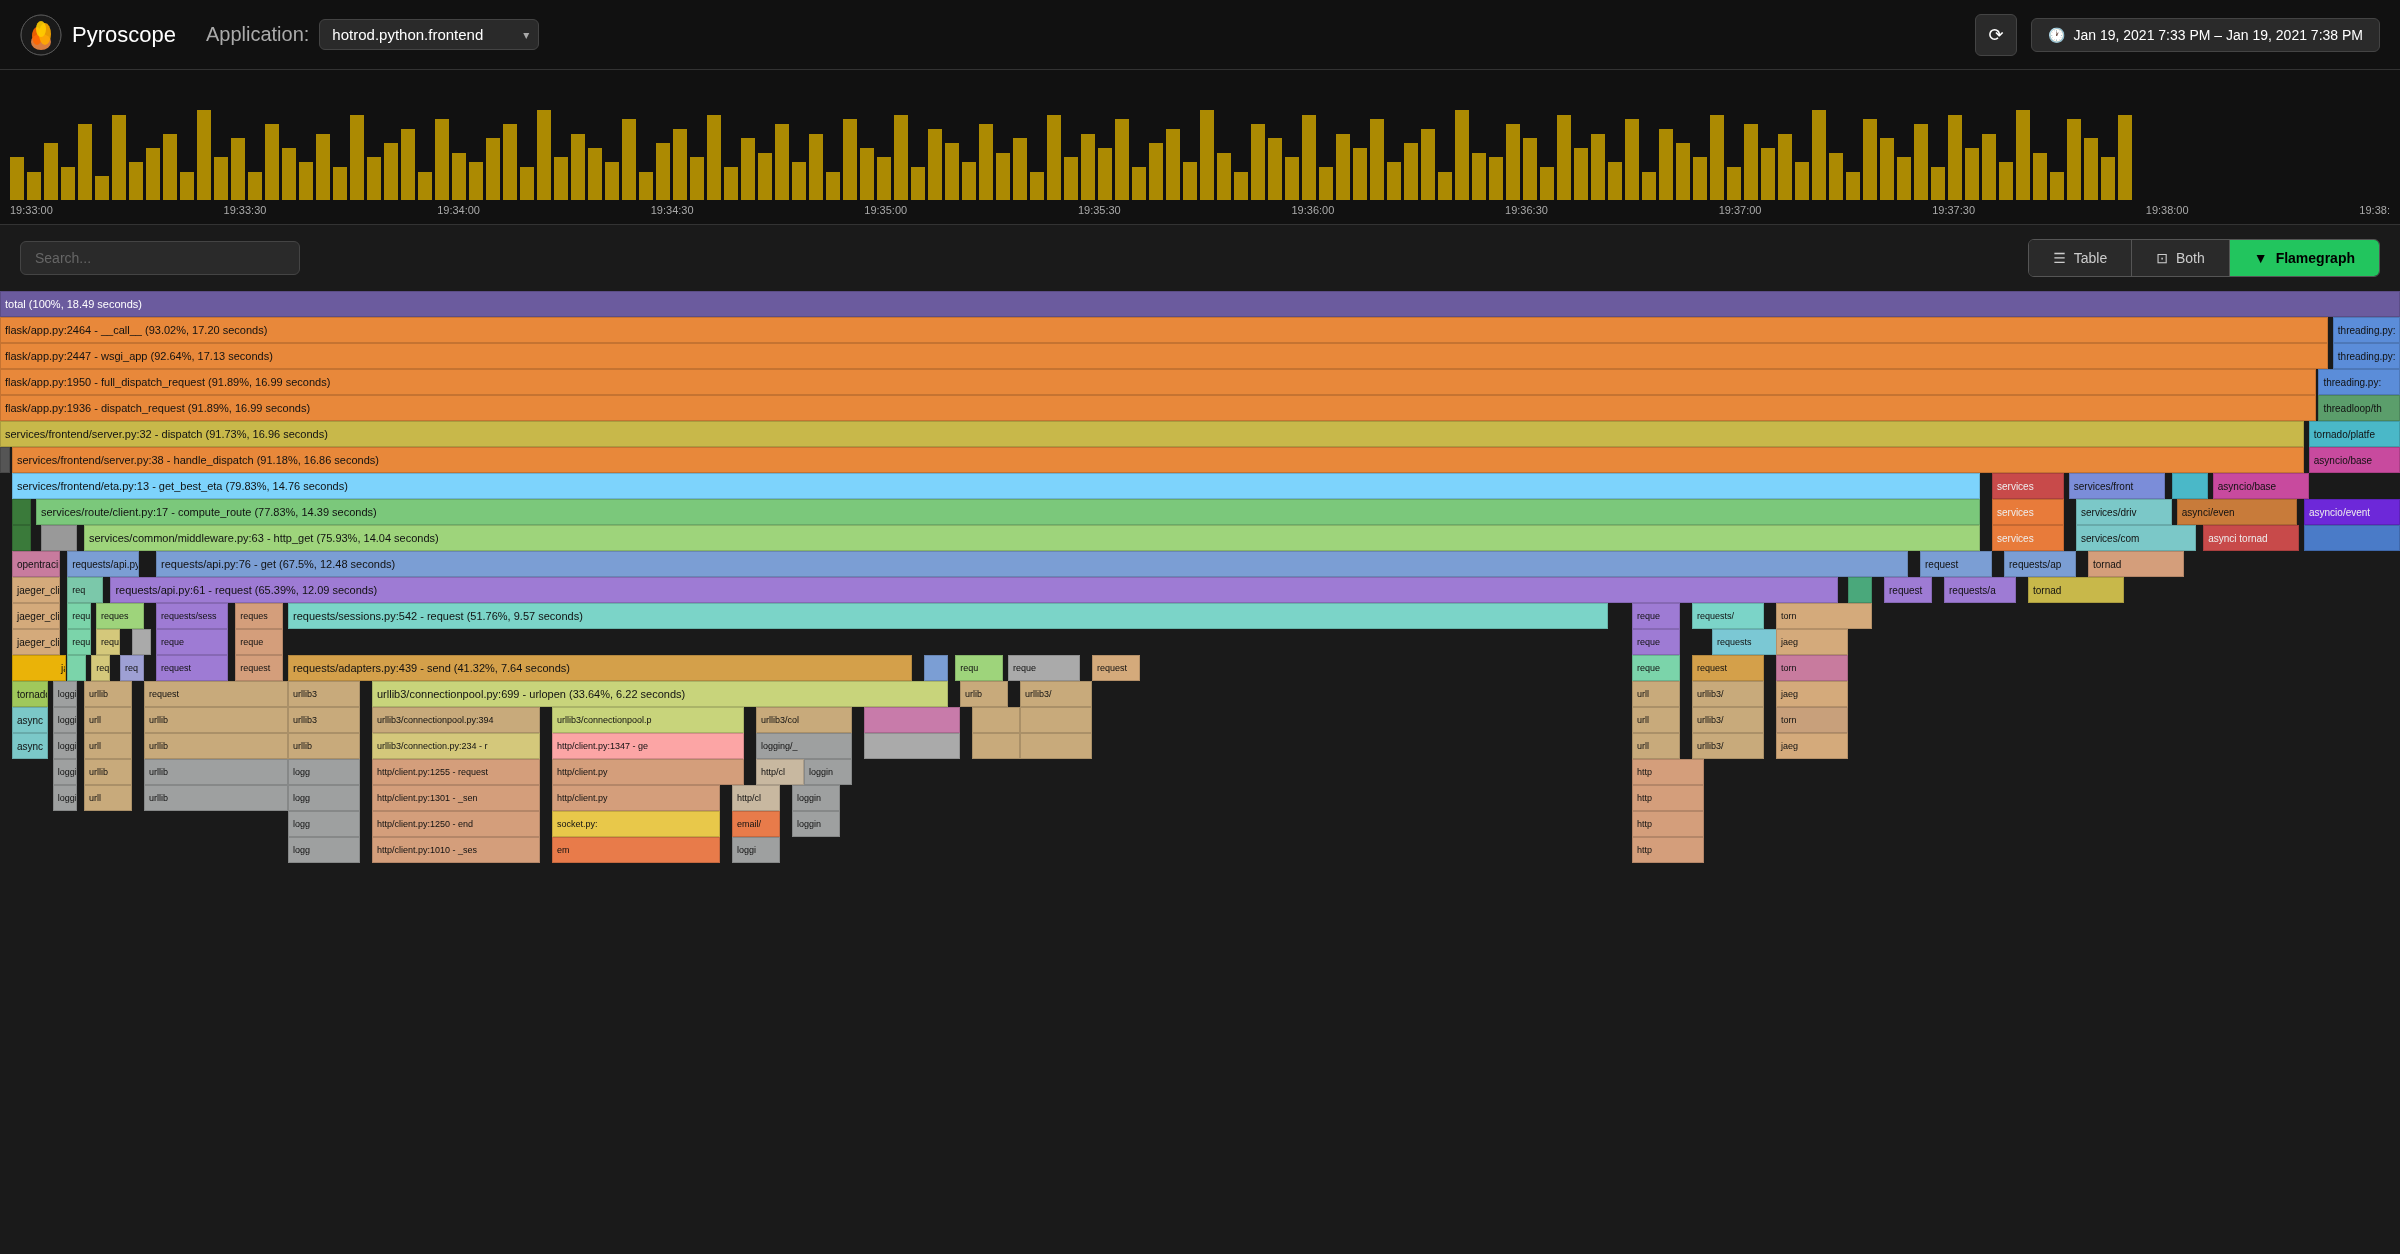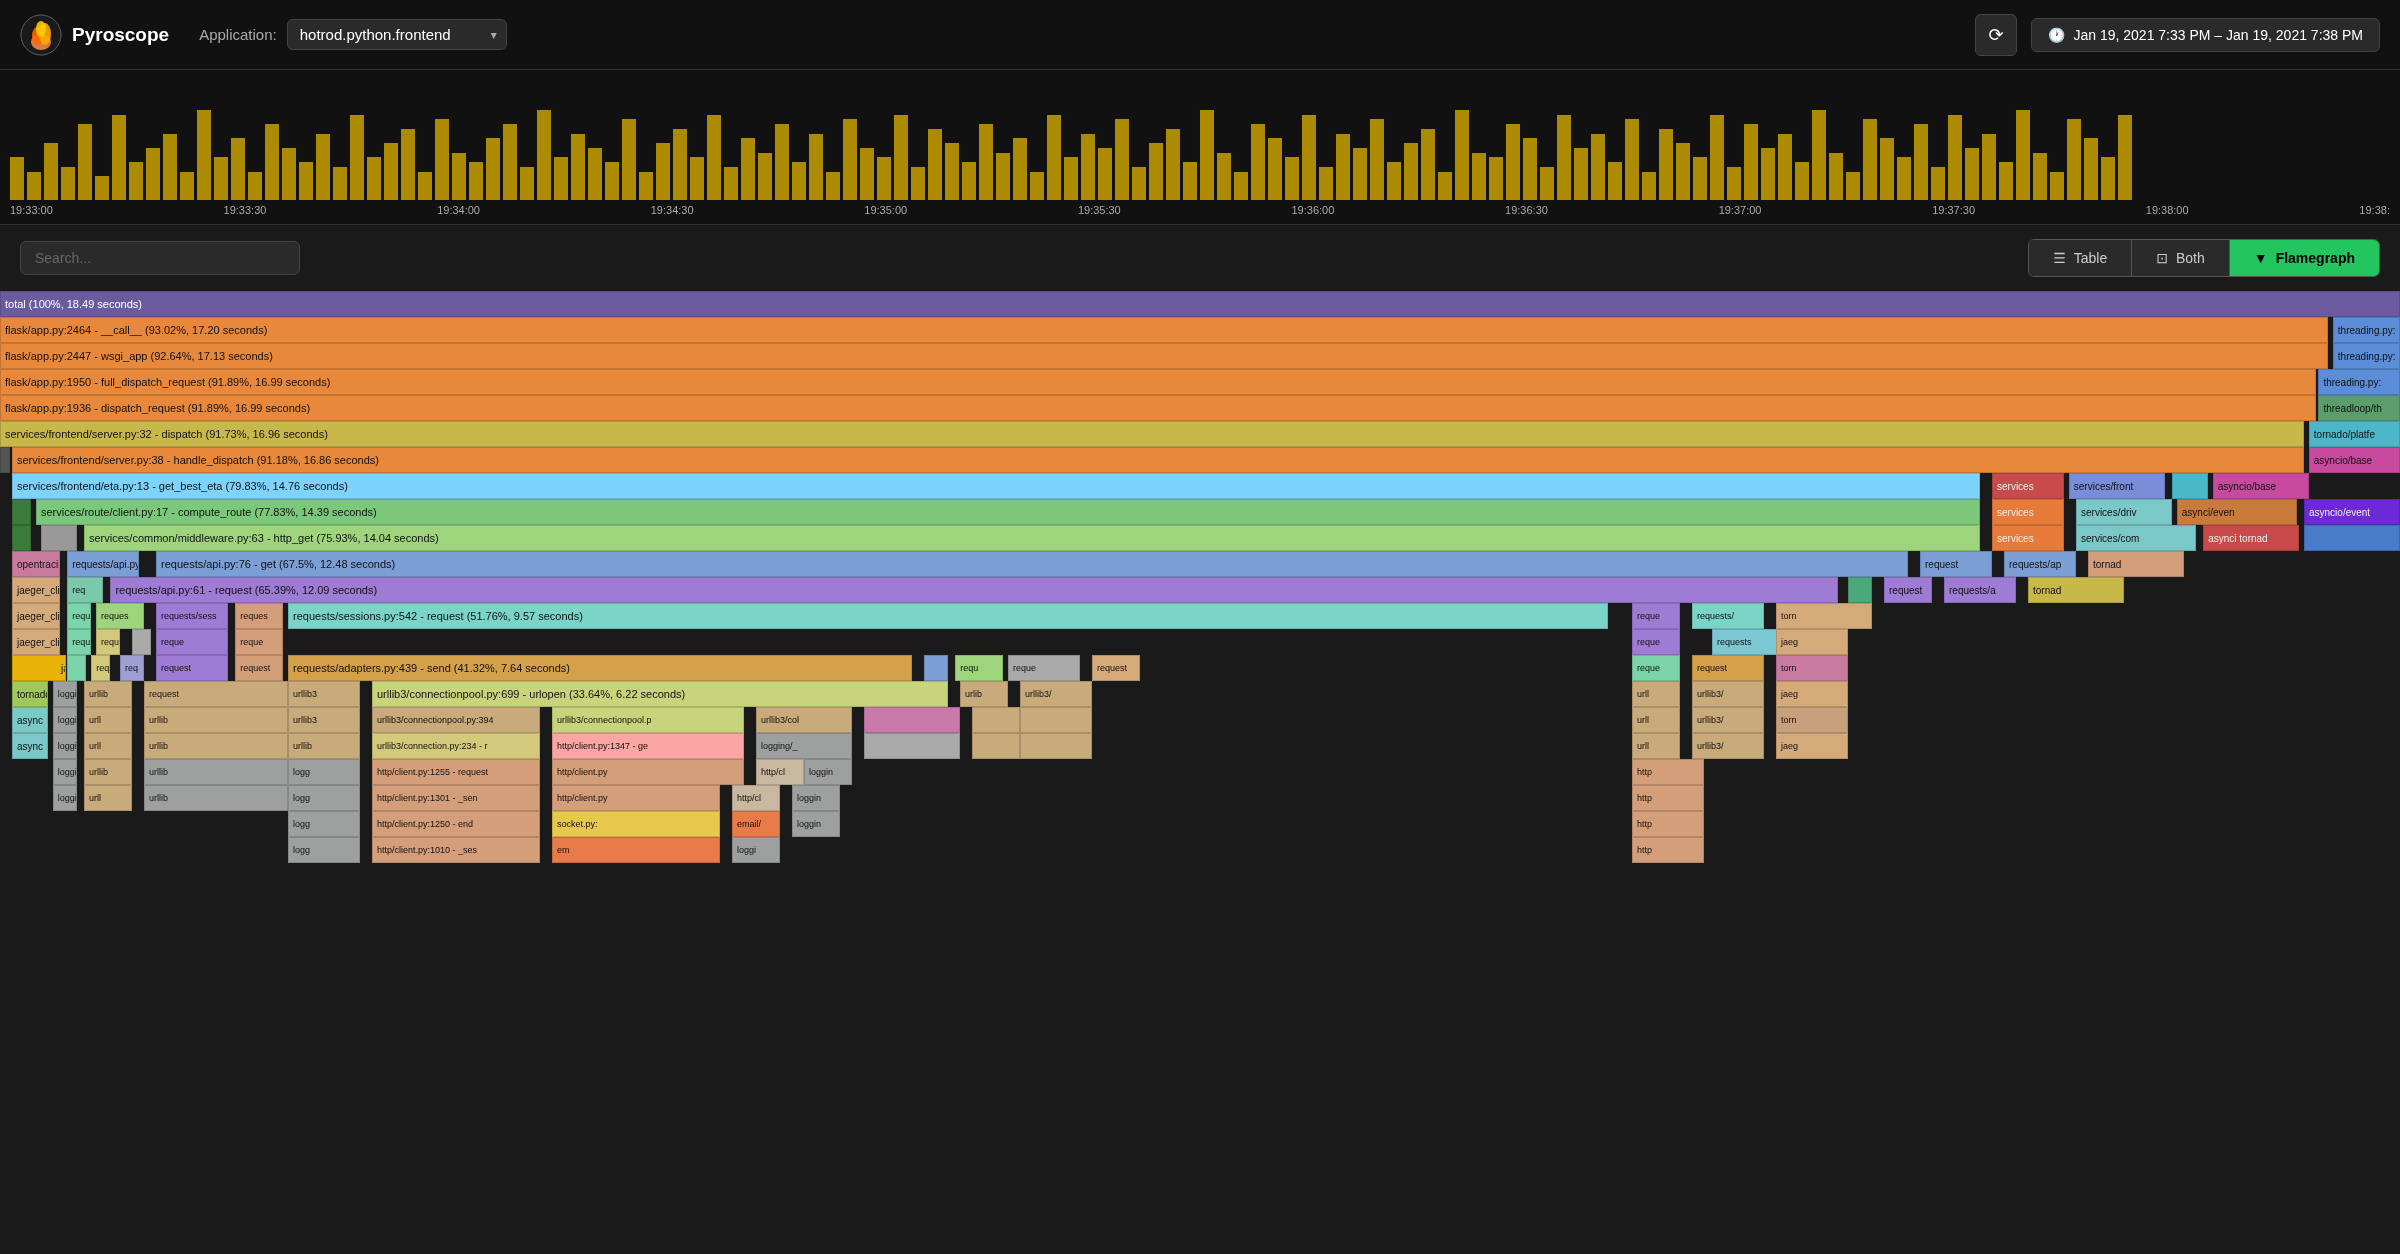--- a/index.html
+++ b/index.html
@@ -26,27 +26,27 @@
       display: flex;
       align-items: center;
       gap: 10px;
       margin-right: 30px;
     }
     #logo-icon {
       width: 42px;
       height: 42px;
     }
     #app-title {
-      font-size: 19px;
-      font-weight: 700;
+      font-size: 22px;
+      font-weight: 400;
       color: #fff;
     }
     #app-label {
       color: #aaa;
-      font-size: 15px;
+      font-size: 20px;
       margin-right: 10px;
     }
     #app-selector {
       background: #2a2a2a;
       border: 1px solid #444;
       border-radius: 6px;
       color: #fff;
       font-size: 15px;
       padding: 6px 30px 6px 12px;
       appearance: none;

